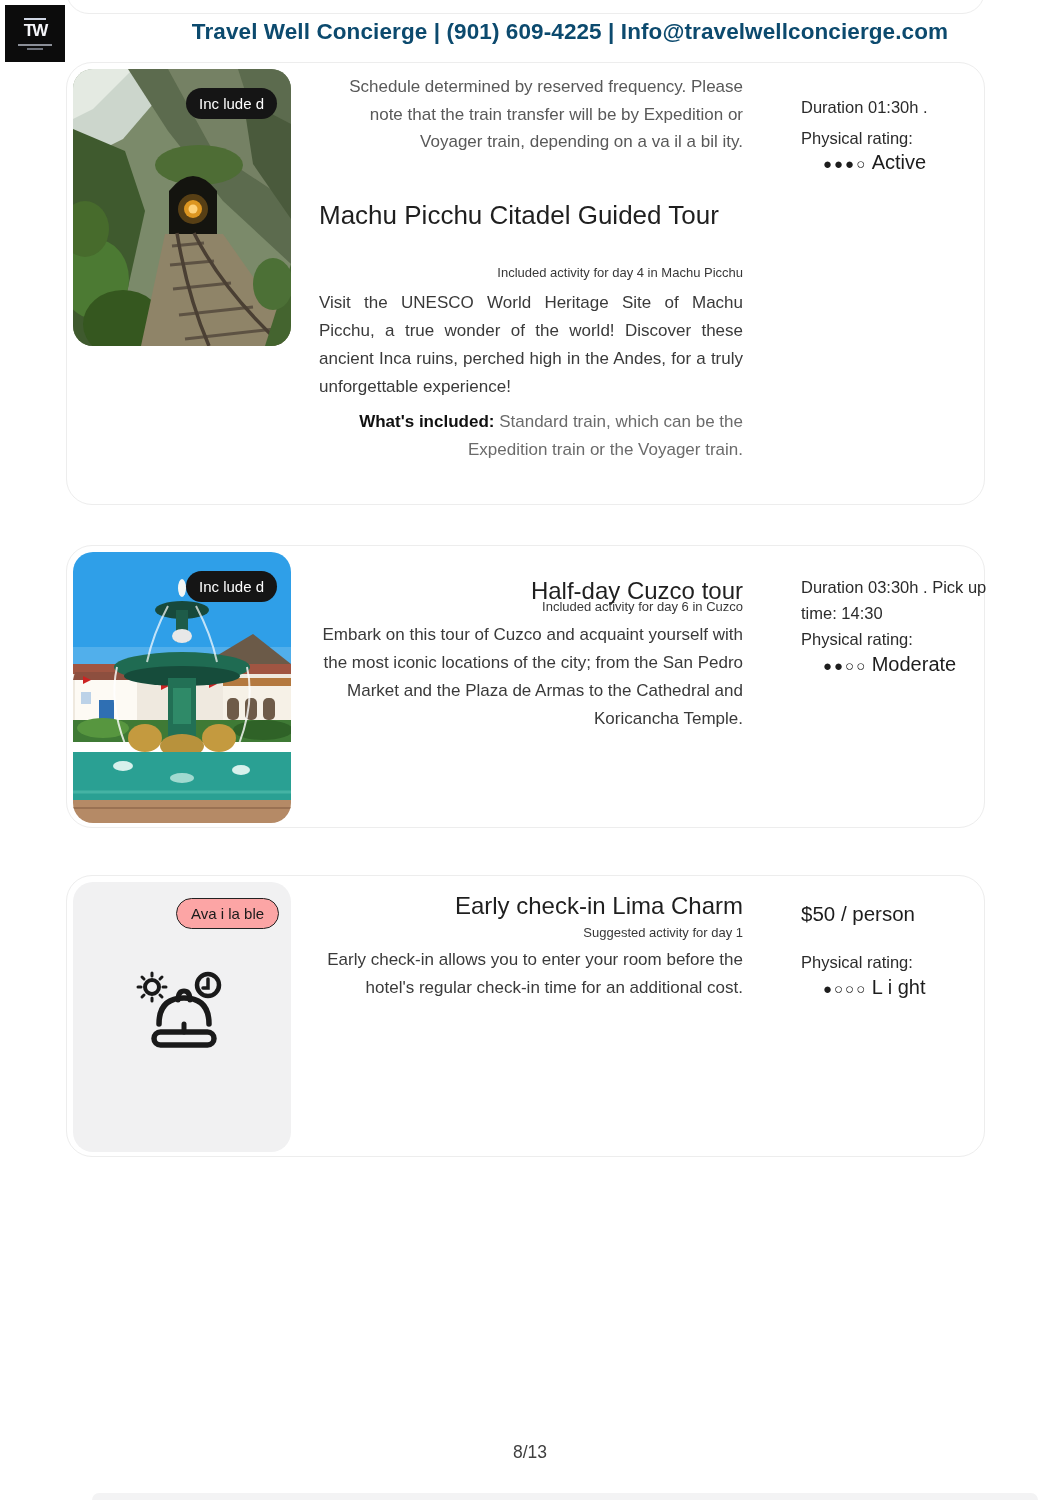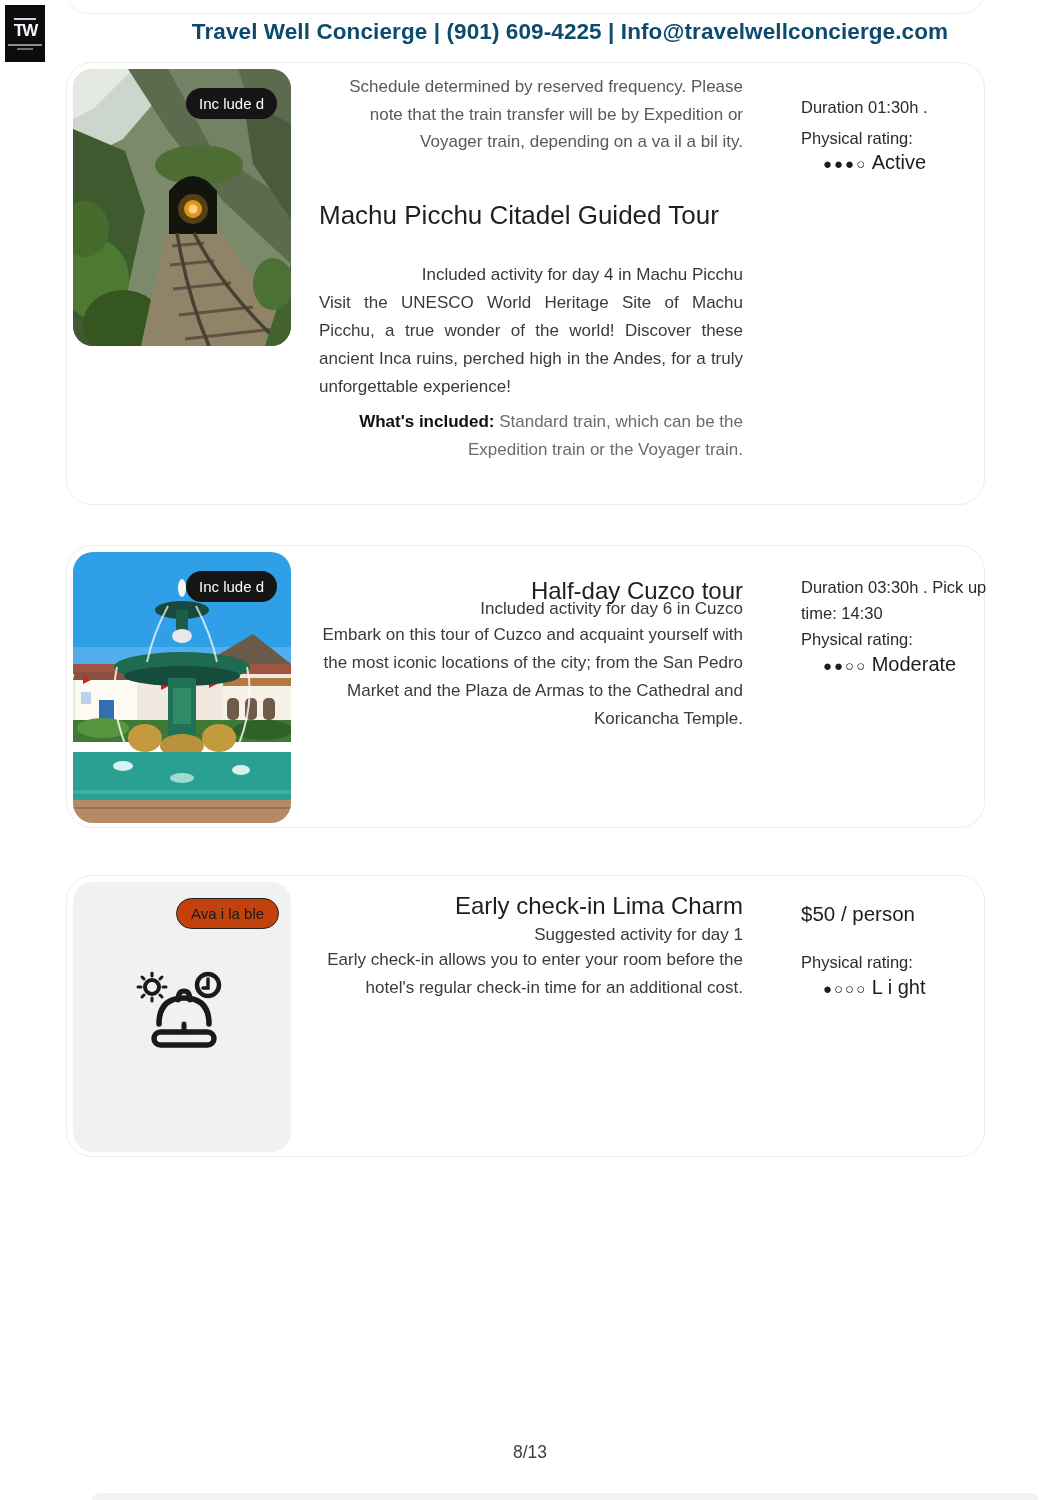--- a/index.html
+++ b/index.html
@@ -1,20 +1,20 @@
 <!DOCTYPE html>
 <html><head>
 <meta charset="utf-8">
 <style>
   * { margin:0; padding:0; box-sizing:border-box; }
   html,body { width:1060px; height:1500px; background:#ffffff;
     font-family:"Liberation Sans", sans-serif; position:relative; overflow:hidden; }
 
   
-  .logo { position:absolute; left:5px; top:5px; width:40px; height:57px; background:#0c0c0c;
+  .logo { position:absolute; left:5px; top:5px; width:60px; height:57px; background:#0c0c0c;
     display:flex; flex-direction:column; align-items:center; justify-content:center; }
   .logo .tw { color:#f5f6fa; font-size:17px; font-weight:700; letter-spacing:-2px;
     border-top:2px solid #cfd6e4; padding-top:1px; }
   .logo .bar1 { width:34px; height:2px; background:#8b8f98; margin-top:3px; }
   .logo .bar2 { width:16px; height:2px; background:#6e727b; margin-top:2px; }
   .header-title { position:absolute; left:90px; right:10px; top:19px; text-align:center;
     font-size:22.5px; font-weight:700; color:#0c4a6e; letter-spacing:0.1px; }
 
   
   .top-peek { position:absolute; left:66px; top:-32px; width:919px; height:46px;
@@ -30,31 +30,31 @@
   .card3 { top:875px; height:282px; }
 
   .photo { position:absolute; left:6px; top:6px; width:218px; border-radius:20px;
     overflow:hidden; }
   .photo svg { display:block; }
   .tile { position:absolute; left:6px; top:6px; width:218px; height:270px;
     border-radius:20px; background:#f1f1f2; }
 
   .badge-dark { position:absolute; left:119px; top:25px; background:#151515; color:#ffffff;
     font-size:15px; padding:7px 13px; border-radius:18px; white-space:nowrap; }
-  .badge-light { position:absolute; left:109px; top:22px; background:#c2410c; color:#1a1a1a;
+  .badge-light { position:absolute; left:109px; top:22px; background:#fca5a5; color:#1a1a1a;
     font-size:15px; padding:6px 14px; border-radius:18px; border:1.5px solid #222;
     white-space:nowrap; }
 
   .text-col { position:absolute; left:252px; width:424px;text-align:right; }
   .right-col { position:absolute; left:734px; width:186px; }
 
   .note { font-size:17px; line-height:27.5px; color:#595959; }
   .title-lg { font-size:26px; line-height:33px; color:#1f1f1f; text-align:justify; }
   .title-md { font-size:24px; line-height:30px; color:#1f1f1f; }
-  .subtitle { font-size:17px; color:#383838; }
+  .subtitle { font-size:13px; color:#383838; }
   .body-txt { font-size:17px; line-height:28px; color:#3a3a3a; }
   .just { text-align:justify; }
   .incl { font-size:17px; line-height:28px; color:#6b6b6b; }
   .incl b { color:#111111; font-weight:700; }
 
   .duration { font-size:16.5px; line-height:26px; color:#2b2b2b; }
   .phys-label { font-size:16.5px; color:#2b2b2b; }
   .rating-line { padding-left:22px; color:#1d1d1d; }
   .rating-line .dots { font-size:15px; letter-spacing:2px; }
   .rating-line .level { font-size:20px; }

